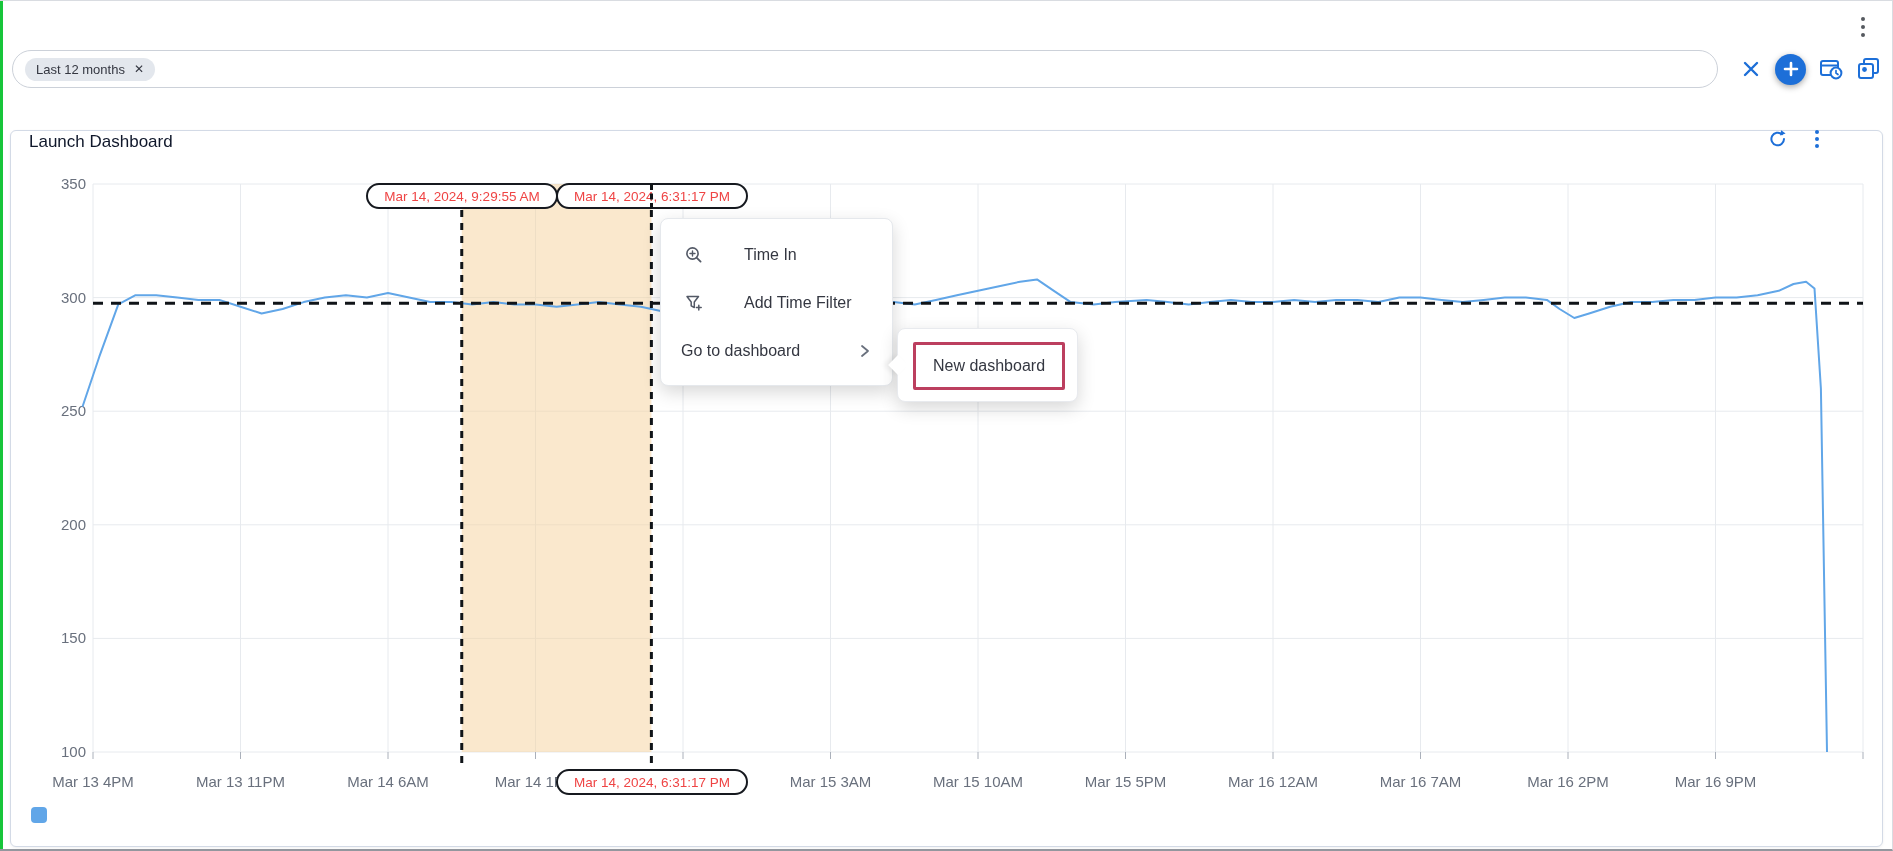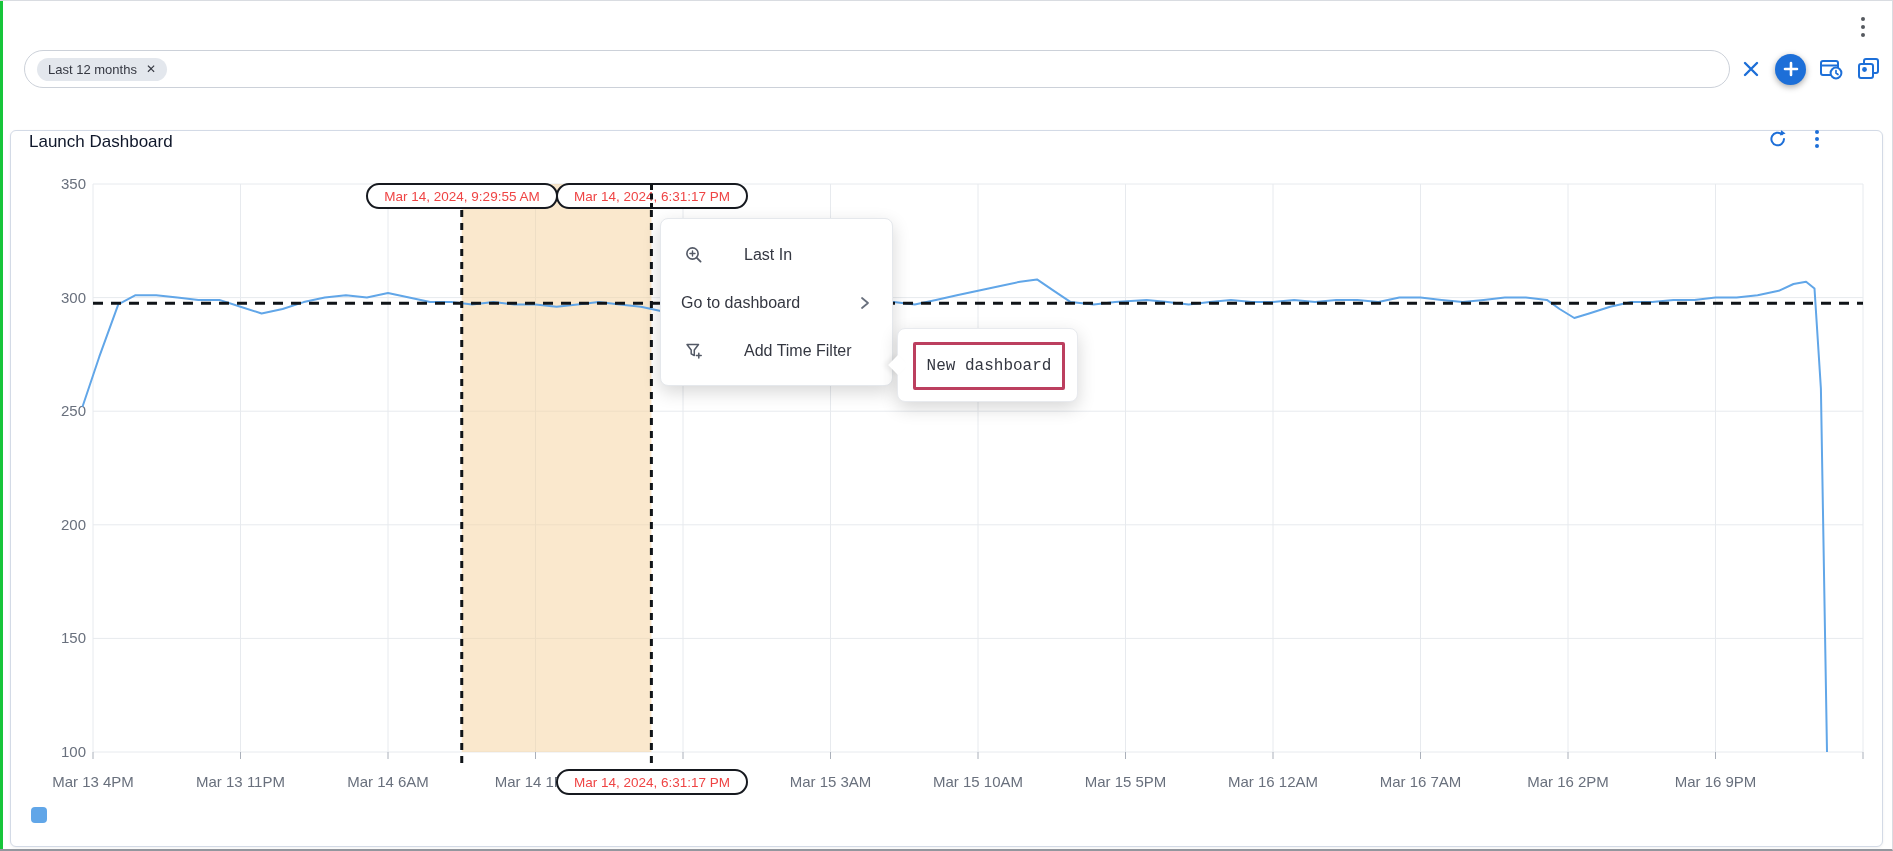--- a/index.html
+++ b/index.html
@@ -6,21 +6,21 @@
   body{font-family:"Liberation Sans", sans-serif; -webkit-font-smoothing:antialiased;}
   #screen{position:relative;width:1893px;height:851px;background:#fff;overflow:hidden;
           border-top:1px solid #d9dce1;border-right:1px solid #d9dce1;border-bottom:2px solid #93979e;box-sizing:border-box;}
   .edge-green{position:absolute;left:0;top:0;width:3px;height:851px;background:#17c53a;z-index:30;}
 
   
   .top-kebab{position:absolute;left:1858px;top:16px;width:10px;height:20px;display:flex;flex-direction:column;
              align-items:center;justify-content:space-between;cursor:pointer;}
   .top-kebab span{width:4px;height:4px;border-radius:50%;background:#55595f;display:block;}
 
-  .query-bar{position:absolute;left:24px;top:49px;width:1706px;height:38px;border:1px solid #ccd1d9;
+  .query-bar{position:absolute;left:12px;top:49px;width:1706px;height:38px;border:1px solid #ccd1d9;
              border-radius:19px;background:#fff;box-sizing:border-box;display:flex;align-items:center;padding:16px 12px;}
   .chip{display:inline-flex;align-items:center;gap:9px;height:23px;background:#e3e7ed;border-radius:12px;
         padding:0 11px;font-size:13px;color:#343741;cursor:pointer;}
   .chip .x{font-size:12px;color:#343741;line-height:1;}
 
   .bar-icons{position:absolute;top:49px;left:1740px;height:38px;display:flex;align-items:center;gap:13px;}
   .icon-btn{display:flex;align-items:center;justify-content:center;cursor:pointer;}
   .plus-circle{width:31px;height:31px;border-radius:50%;background:#1d6fd8;display:flex;align-items:center;
                justify-content:center;box-shadow:0 2px 6px rgba(0,0,0,.35);}
 
@@ -42,21 +42,21 @@
   .ctx-menu{position:absolute;left:660px;top:217px;width:233px;background:#fff;border:1px solid #e5e8ec;
             border-radius:8px;box-shadow:0 6px 18px rgba(0,0,0,.16);padding:12px 0 10px 0;z-index:10;box-sizing:border-box;}
   .ctx-row{position:relative;height:48px;display:flex;align-items:center;cursor:pointer;font-size:16px;color:#343741;}
   .ctx-row .mi{position:absolute;left:24px;width:18px;height:18px;display:flex;align-items:center;justify-content:center;}
   .ctx-row .lab-icon{position:absolute;left:83px;}
   .ctx-row .lab-plain{position:absolute;left:20px;}
   .ctx-row .chev{position:absolute;right:20px;display:flex;align-items:center;}
 
   
   .submenu{position:absolute;left:897px;top:327px;width:181px;height:74px;background:#fff;border:1px solid #e8eaee;
-           border-radius:8px;box-shadow:0 6px 18px rgba(0,0,0,.16);z-index:11;box-sizing:border-box;font-family:Liberation Mono, monospace;}
+           border-radius:8px;box-shadow:0 6px 18px rgba(0,0,0,.16);z-index:11;box-sizing:border-box;}
   .submenu .arrow{position:absolute;left:-7px;top:29px;width:14px;height:14px;background:#fff;transform:rotate(45deg);
                   box-shadow:-3px 3px 5px rgba(0,0,0,.07);}
   .submenu-item{position:absolute;left:15px;top:13px;width:152px;height:48px;border:3px solid #bc3f5f;background:#fff;
                 box-sizing:border-box;display:flex;align-items:center;justify-content:center;font-size:16px;
                 color:#343741;cursor:pointer;border-radius:2px;}
 
   .legend-swatch{position:absolute;left:31px;top:806px;width:16px;height:16px;border-radius:4px;background:#61a6e8;
                  z-index:4;cursor:pointer;}
 </style>
 </head>
@@ -197,38 +197,38 @@
 
   <div class="ctx-menu">
     <div class="ctx-row">
       <span class="mi">
         <svg width="18" height="18" viewBox="0 0 18 18">
           <circle cx="7.5" cy="7.5" r="5.6" fill="none" stroke="#535966" stroke-width="1.6"></circle>
           <path d="M11.8 11.8 L15.6 15.6" stroke="#535966" stroke-width="1.8" stroke-linecap="round"></path>
           <path d="M5 7.5 H10 M7.5 5 V10" stroke="#535966" stroke-width="1.4" stroke-linecap="round"></path>
         </svg>
       </span>
-      <span class="lab-icon">Last In</span>
+      <span class="lab-icon">Time In</span>
+    </div>
+    <div class="ctx-row">
+      <span class="mi">
+        <svg width="18" height="18" viewBox="0 0 18 18">
+          <path d="M2 2.5 H13.5 L9.3 8 V13.5 L6.2 11.8 V8 Z" fill="none" stroke="#535966" stroke-width="1.5" stroke-linejoin="round"></path>
+          <path d="M13.8 11.2 V16 M11.4 13.6 H16.2" stroke="#535966" stroke-width="1.5" stroke-linecap="round"></path>
+        </svg>
+      </span>
+      <span class="lab-icon">Add Time Filter</span>
     </div>
     <div class="ctx-row">
       <span class="lab-plain">Go to dashboard</span>
       <span class="chev">
         <svg width="14" height="16" viewBox="0 0 14 16">
             <path d="M4 3 L10 8 L4 13" fill="none" stroke="#69707d" stroke-width="1.8" stroke-linecap="round" stroke-linejoin="round"></path>
           </svg>
       </span>
     </div>
-    <div class="ctx-row">
-      <span class="mi">
-        <svg width="18" height="18" viewBox="0 0 18 18">
-          <path d="M2 2.5 H13.5 L9.3 8 V13.5 L6.2 11.8 V8 Z" fill="none" stroke="#535966" stroke-width="1.5" stroke-linejoin="round"></path>
-          <path d="M13.8 11.2 V16 M11.4 13.6 H16.2" stroke="#535966" stroke-width="1.5" stroke-linecap="round"></path>
-        </svg>
-      </span>
-      <span class="lab-icon">Add Time Filter</span>
-    </div>
   </div>
 
   <div class="submenu">
     <div class="arrow"></div>
     <div class="submenu-item">New dashboard</div>
   </div>
 </div>
 
 </body></html>

